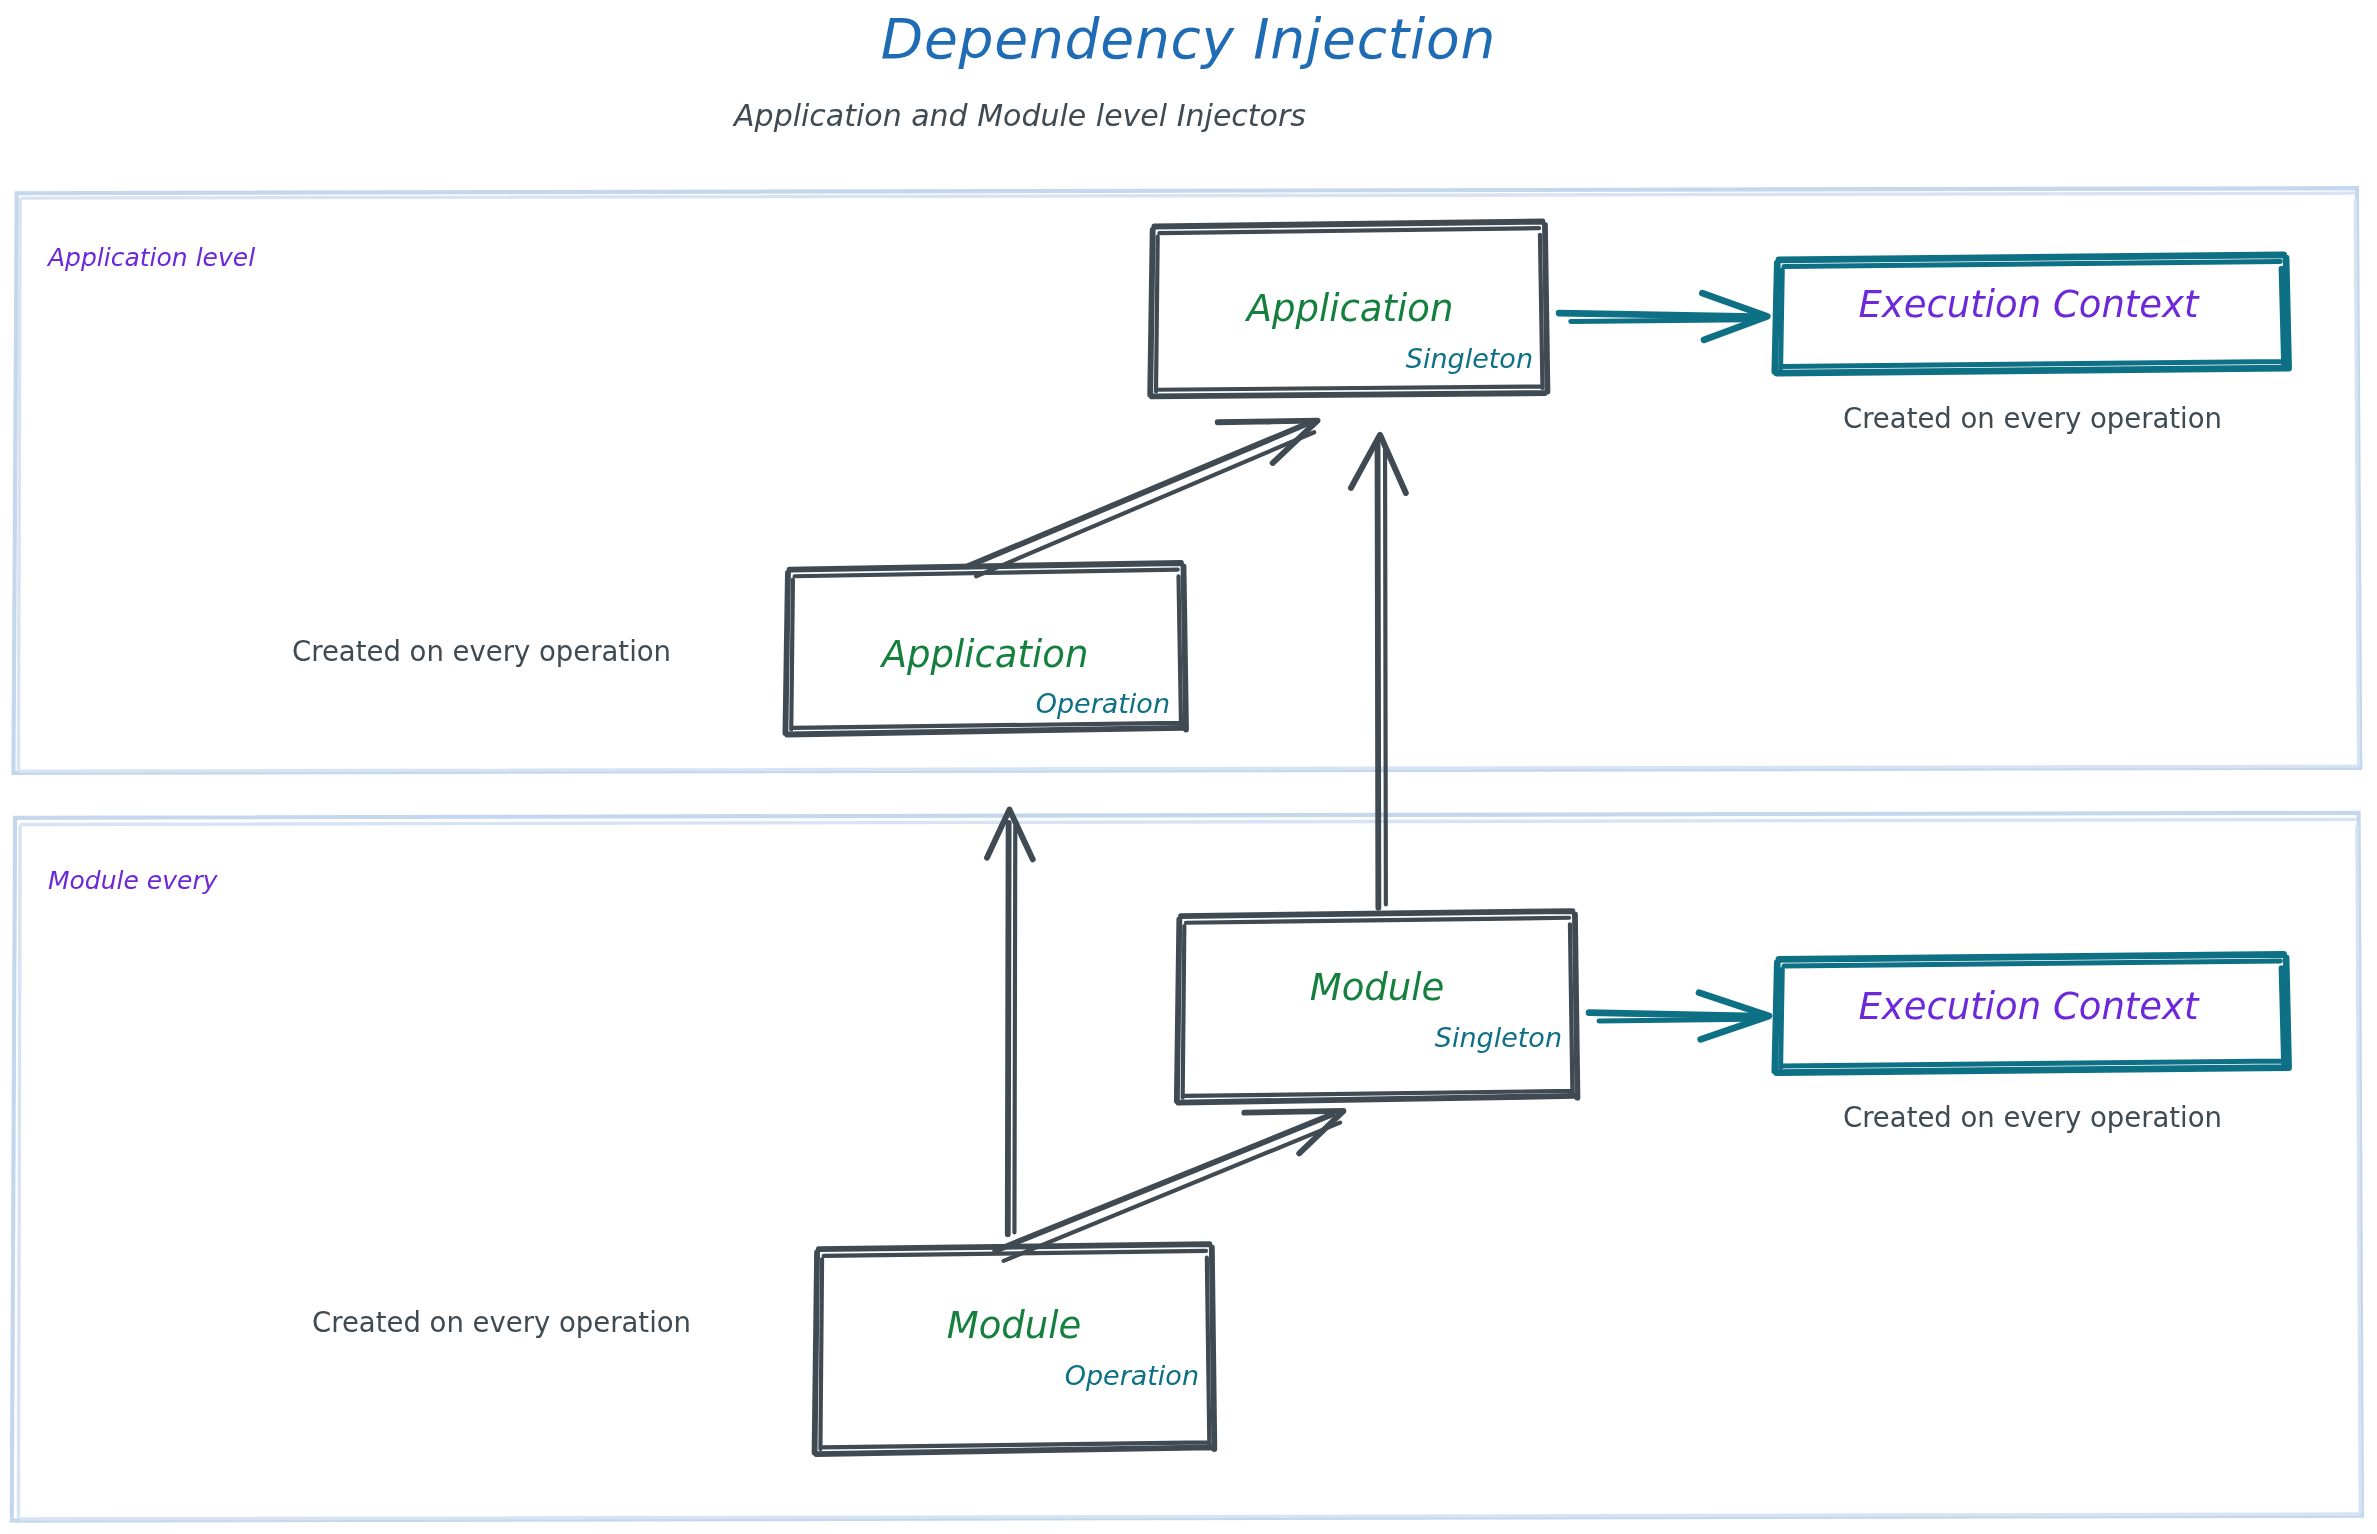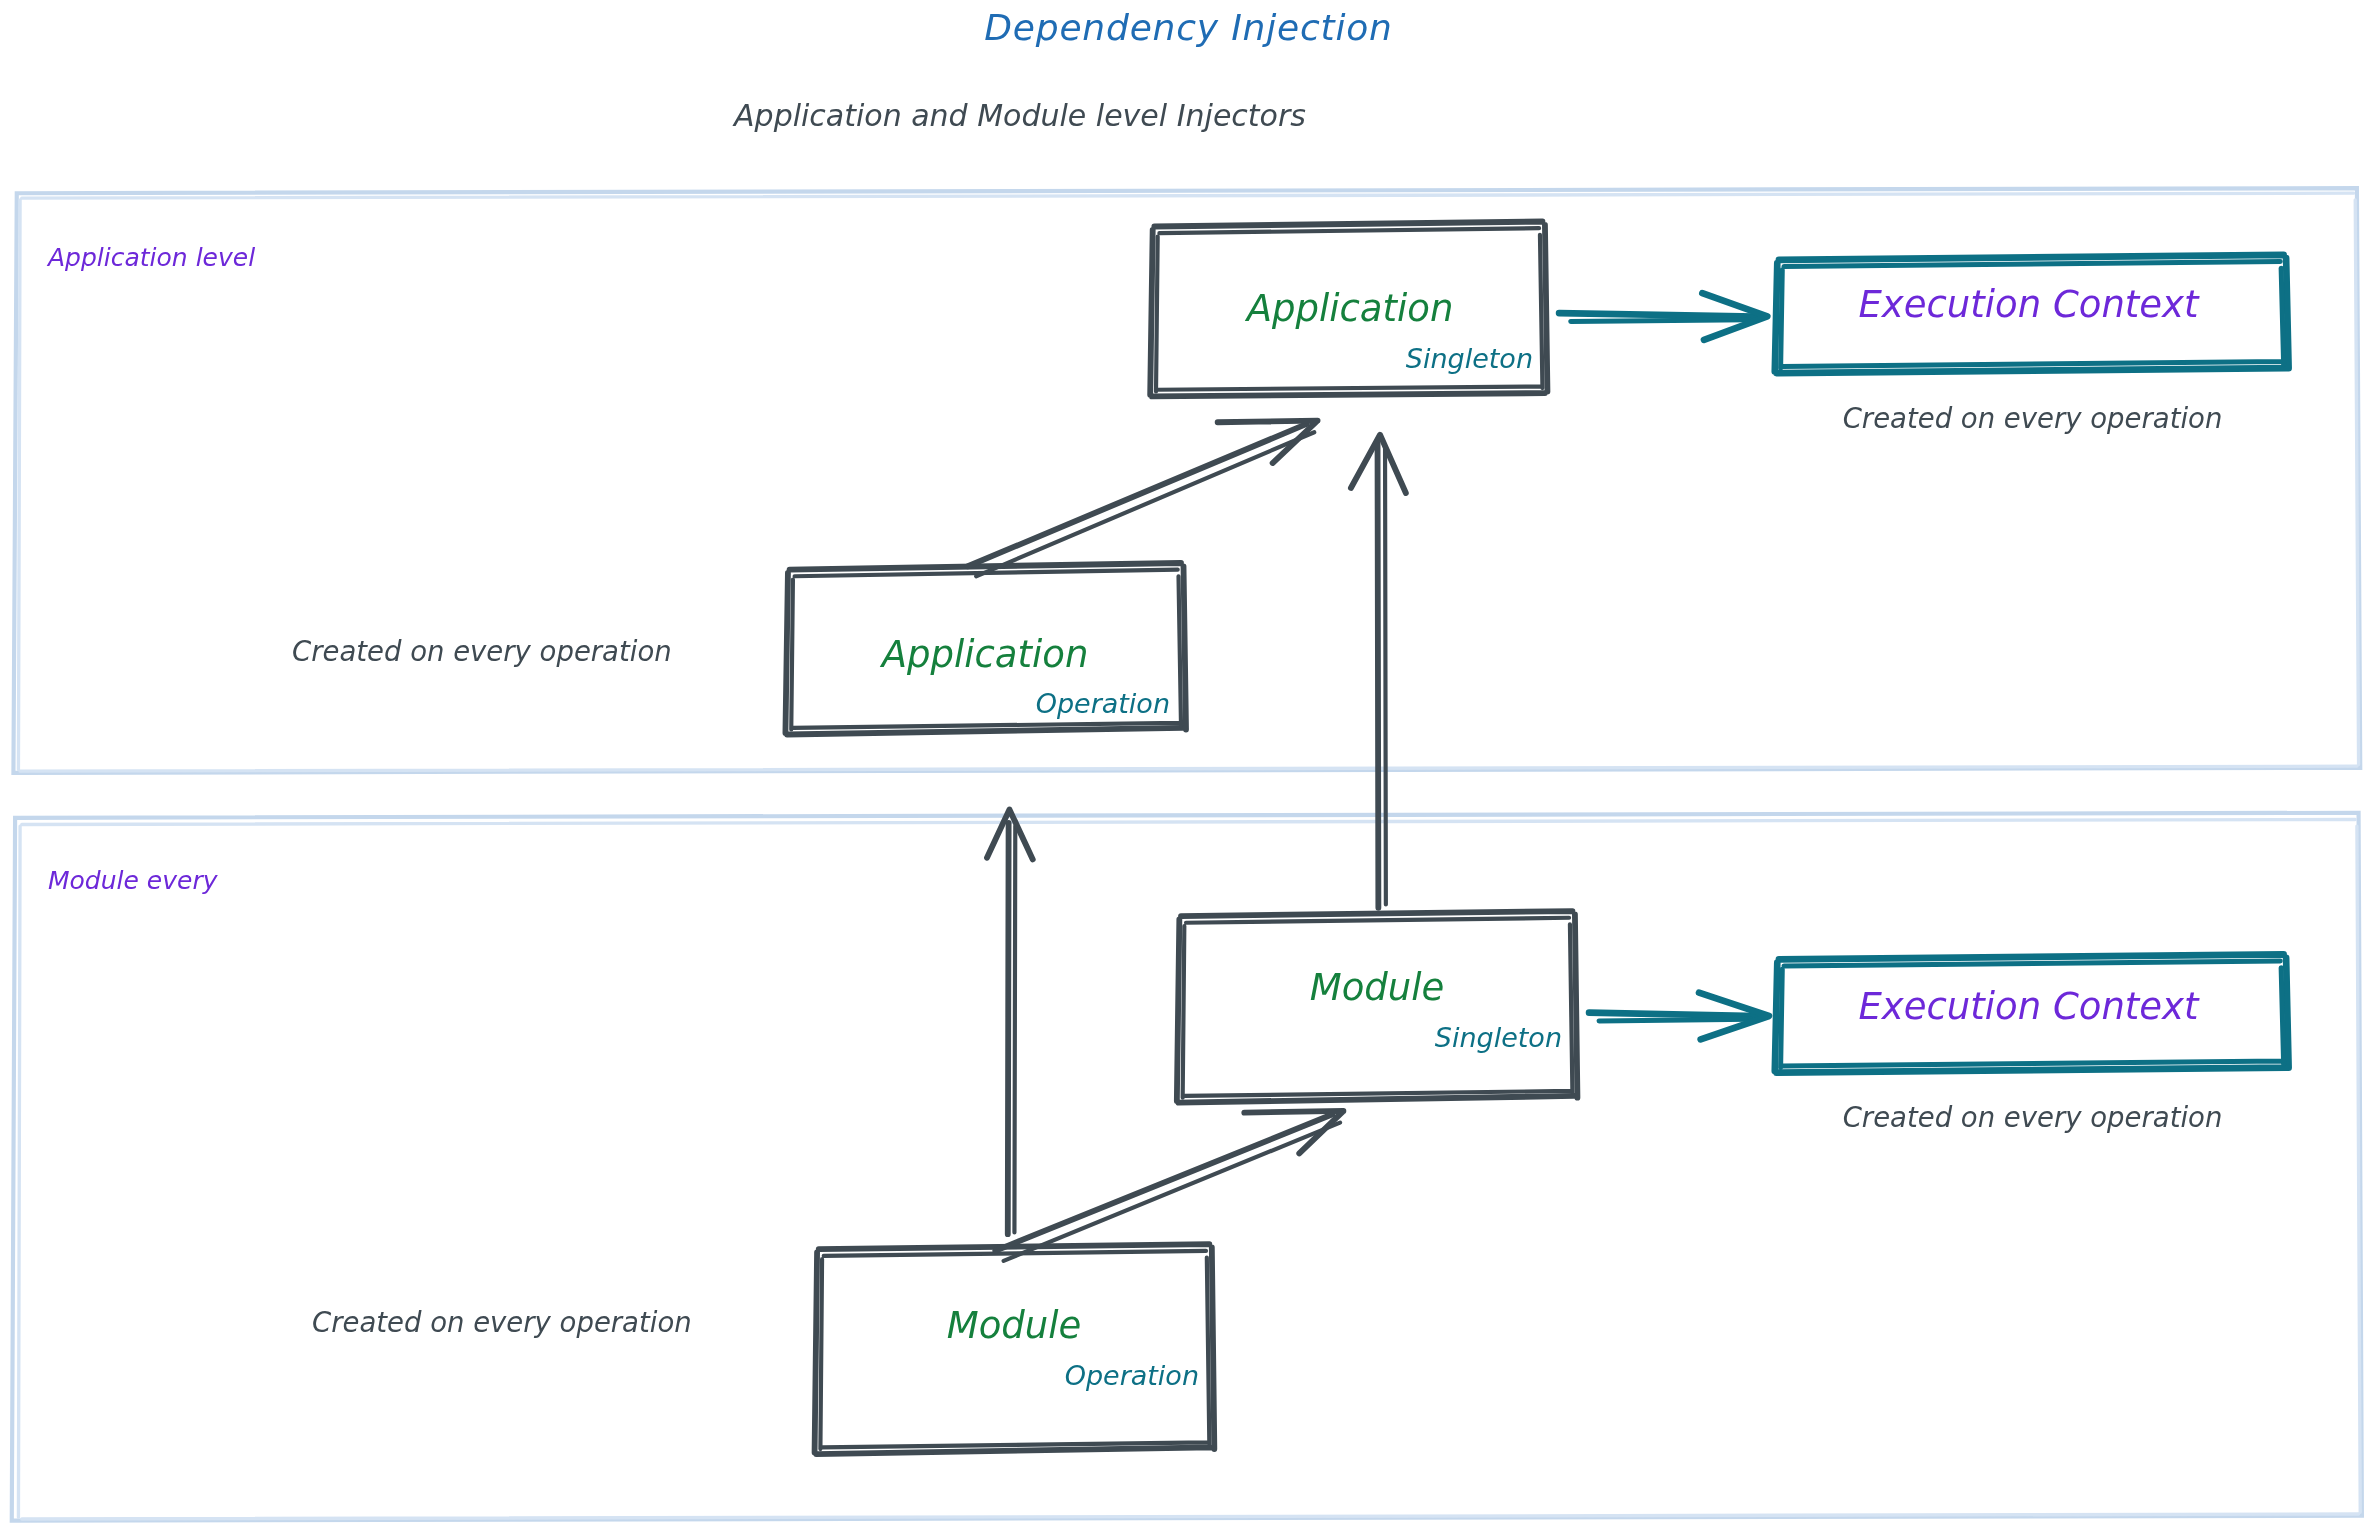--- a/index.html
+++ b/index.html
@@ -26,21 +26,21 @@
     position: absolute;
     white-space: nowrap;
     font-family: "DejaVu Sans", sans-serif;
   }
 
   
   #title {
     left: 0; top: 6.7px;
     width: 2377px;
     text-align: center;
-    font-size: 36px;
+    font-size: 55px;
     color: #1f6cb4;
     font-style: italic;
     letter-spacing: 0.8px;
   }
   #subtitle {
     left: 0; top: 98px;
     width: 2040px;
     text-align: center;
     font-size: 30px;
     color: #3f4a52;
@@ -71,21 +71,20 @@
   }
   .ec-title {
     font-size: 37px;
     color: #6d28d9;
     font-style: italic;
     text-align: center;
   }
   .caption {
     font-size: 27.5px;
     color: #3f4a52;
-    font-style: italic;
   }
 
   
   #b1-title { left: 1154px; top: 287px; width: 392px; }
   #b1-sub   { left: 1154px; top: 343px; width: 379px; }
   
   #b2-title { left: 787px;  top: 633px; width: 396px; }
   #b2-sub   { left: 787px;  top: 688px; width: 383px; }
   
   #b3-title { left: 1179px; top: 966px; width: 396px; }

